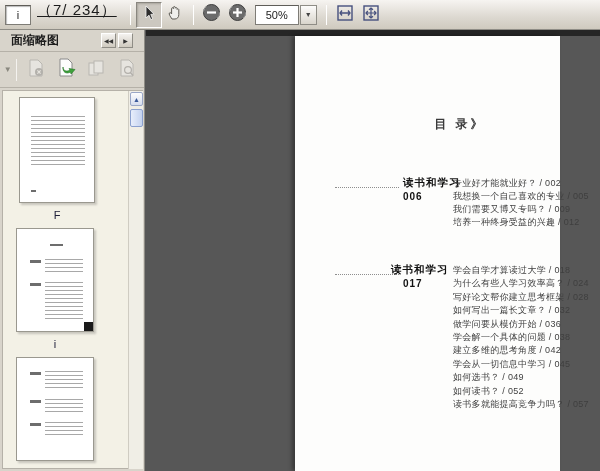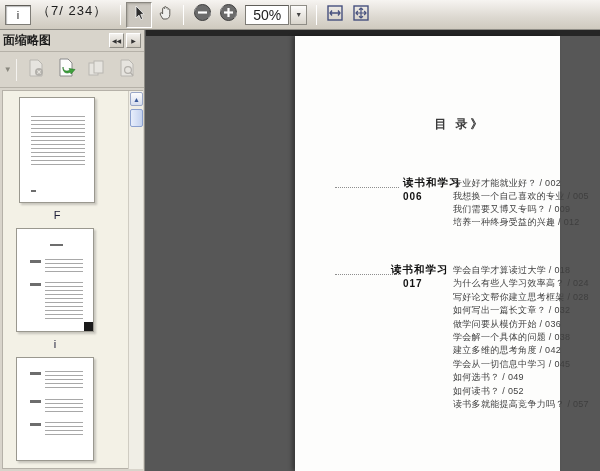--- a/index.html
+++ b/index.html
@@ -5,36 +5,36 @@
   * { margin:0; padding:0; box-sizing:border-box; }
   html,body { width:600px; height:471px; overflow:hidden; background:#575757;
     font-family:"Liberation Sans", sans-serif; }
 
   
   .toolbar { position:absolute; left:0; top:0; width:600px; height:30px;
     background:linear-gradient(#f6f4f1, #dcd8d0 60%, #cfcabf);
     border-bottom:1px solid #8f8d86; display:flex; align-items:center; padding-left:5px; z-index:5; }
   .pageInput { width:26px; height:20px; border:1px solid #7e7c76; border-top-color:#5f5d58;
     background:#fff; text-align:center; font-size:11px; color:#222; box-shadow:inset 1px 1px 1px #bbb; }
-  .pageCount { font-size:13px; color:#1c1c1c; margin:0 8px 8px 6px; letter-spacing:1px; }
+  .pageCount { font-size:15px; color:#1c1c1c; margin:0 8px 8px 6px; letter-spacing:1px;text-decoration:underline; }
   .tbSep { width:1px; height:20px; background:#a9a59c; border-right:1px solid #fff; margin:0 5px; }
   .tbBtn { width:26px; height:26px; display:flex; align-items:center; justify-content:center;
     border:1px solid transparent; background:transparent; }
   .tbBtn.pressed { border:1px solid #89867f; border-bottom-color:#fff; border-right-color:#fff;
     background:#ccc8c0; box-shadow:inset 1px 1px 2px #a8a49c; }
   .zoomBox { display:flex; align-items:center; margin:0 4px; }
   .zoomField { width:44px; height:20px; background:#fff; border:1px solid #7e7c76;
-    border-top-color:#5f5d58; font-size:14px; color:#222; display:flex; align-items:center; justify-content:center; }
+    border-top-color:#5f5d58; font-size:11px; color:#222; display:flex; align-items:center; justify-content:center; }
   .zoomDrop { width:17px; height:20px; border:1px solid #8f8d86; background:linear-gradient(#fdfcfb,#d9d5cc);
     display:flex; align-items:center; justify-content:center; font-size:7px; color:#444; margin-left:1px; }
 
   
   .sidebar { position:absolute; left:0; top:30px; width:145px; height:441px;
     background:#d8d4cb; border-right:1px solid #8f8d86; }
-  .sbHeader { height:22px; display:flex; align-items:center; padding:0 3px;
+  .sbHeader { height:22px; display:flex; align-items:center; padding:0 11px;
     border-bottom:1px solid #b5b1a8; }
   .sbTitle { font-weight:bold; font-size:12px; color:#1d1d1d; flex:1; white-space:nowrap; overflow:hidden; }
   .sbHdrBtn { width:15px; height:15px; border:1px solid #8f8d86; border-top-color:#fff; border-left-color:#fff;
     background:linear-gradient(#f4f2ef,#cfcabf); font-size:6px; color:#333;
     display:flex; align-items:center; justify-content:center; margin-left:2px; }
   .sbTools { height:36px; display:flex; align-items:center; padding:0 2px;
     border-bottom:1px solid #b5b1a8; }
   .sbCaret { font-size:8px; color:#8a887f; width:12px; text-align:center; }
   .sbToolSep { width:1px; height:22px; background:#b3afa6; border-right:1px solid #f4f2ef; margin:0 3px; }
   .sbIcon { width:26px; height:26px; display:flex; align-items:center; justify-content:center; margin:0 3px; }

